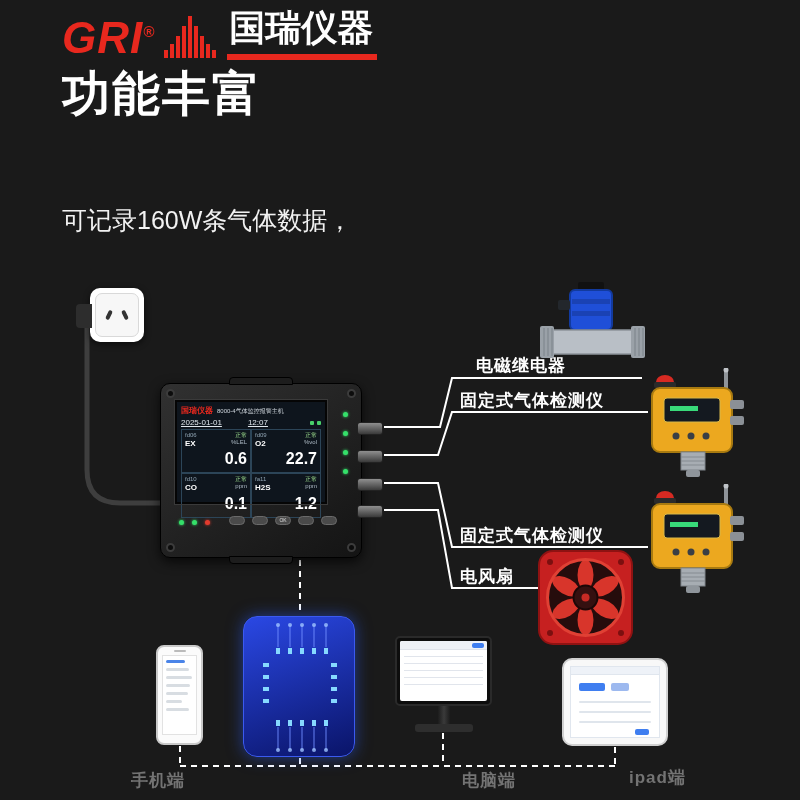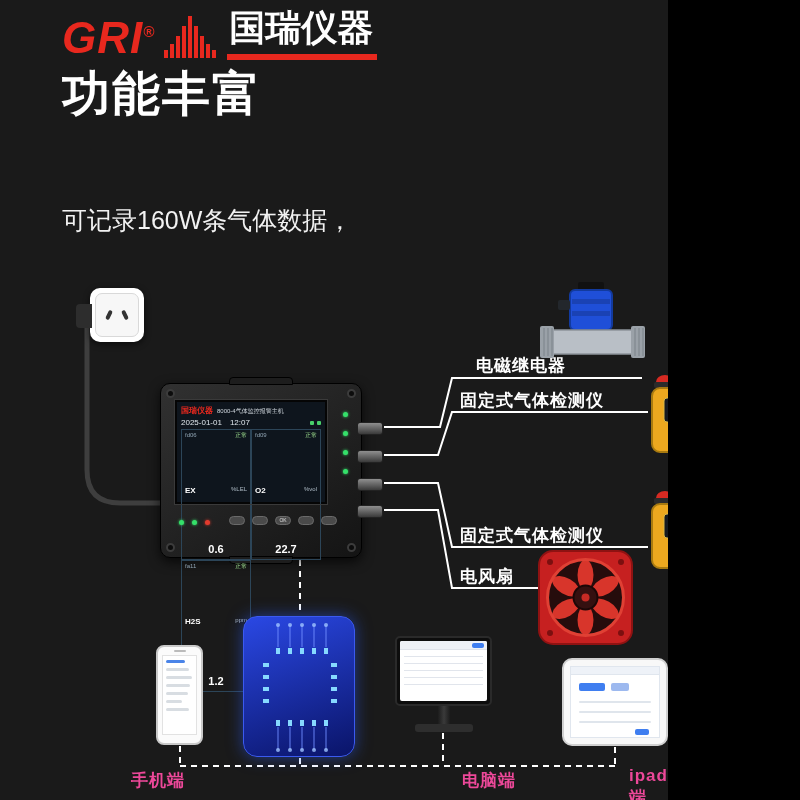--- a/index.html
+++ b/index.html
@@ -1,18 +1,18 @@
 <!DOCTYPE html>
 <html><head>
 <meta charset="utf-8">
 <style>
   * { margin:0; padding:0; box-sizing:border-box; }
   html,body { background:#000; }
   body { font-family:"Liberation Sans","DejaVu Sans",sans-serif; }
-  .poster { position:relative; width:668px; height:800px; background:#1a1a1a; overflow:hidden; color:#fff; }
+  .poster { position:relative; width:800px; height:800px; background:#1a1a1a; overflow:hidden; color:#fff; }
 
   
   .overlay { position:absolute; inset:0; pointer-events:none; }
   .overlay polyline { fill:none; stroke:#fff; stroke-width:2; }
   .cable { fill:none; stroke:#3e3e3e; stroke-width:5; stroke-linecap:round; }
   .dashed path { fill:none; stroke:#fff; stroke-width:2; stroke-dasharray:6 5; }
 
   
   .logo { position:absolute; left:62px; top:10px; display:flex; align-items:flex-end; gap:9px; }
   .gri { color:#e8281e; font-weight:900; font-style:italic; font-size:44px; line-height:1; letter-spacing:1px; }
@@ -40,31 +40,31 @@
   .tab { position:absolute; left:50%; transform:translateX(-50%); width:64px; height:8px; background:#1d1d1d; border:1px solid #000; }
   .tab-top { top:-7px; border-radius:4px 4px 0 0; }
   .tab-bottom { bottom:-7px; border-radius:0 0 4px 4px; }
   .screw { position:absolute; width:9px; height:9px; border-radius:50%; background:#0c0c0c; border:2px solid #3c3c3c; }
   .screw.s1{left:5px;top:5px} .screw.s2{right:5px;top:5px} .screw.s3{left:5px;bottom:5px} .screw.s4{right:5px;bottom:5px}
   .screen { position:absolute; left:14px; top:16px; width:152px; height:104px; background:#0e151d;
     border:2px solid #050505; outline:1px solid #3a3a3a; padding:3px 4px; display:flex; flex-direction:column; }
   .scr-head { display:flex; gap:4px; align-items:baseline; }
   .scr-brand { color:#e8281e; font-size:8px; font-weight:700; white-space:nowrap; }
   .scr-model { color:#cfd6dd; font-size:6px; white-space:nowrap; overflow:hidden; }
-  .scr-date { display:flex; gap:8px; align-items:center; color:#dfe6ec; font-size:8px; margin:2px 0; }
+  .scr-date { display:flex; gap:26px; align-items:center; color:#dfe6ec; font-size:8px; margin:2px 0;text-decoration:underline; }
   .scr-ico { display:flex; gap:3px; margin-left:auto; }
   .scr-ico i { width:4px; height:4px; background:#48d06a; border-radius:1px; }
   .scr-grid { flex:1; display:grid; grid-template-columns:1fr 1fr; grid-template-rows:1fr 1fr; }
-  .cell { border:1px solid #2c4558; padding:2px 3px; display:flex; flex-direction:column; min-height:0;gap:47px; }
+  .cell { border:1px solid #2c4558; padding:2px 3px; display:flex; flex-direction:column; min-height:0; }
   .cr1,.cr2 { display:flex; justify-content:space-between; line-height:1.15; }
   .cid { color:#8fa3b2; font-size:6px; }
   .cst { color:#9fe08f; font-size:6px; }
   .cgas { color:#fff; font-size:8px; font-weight:700; }
   .cunit { color:#aebbc6; font-size:6px; }
-  .cval { color:#fff; font-size:11px; font-weight:700; text-align:center; flex:1; line-height:1.4; }
+  .cval { color:#fff; font-size:16px; font-weight:700; text-align:right; flex:1; line-height:1.4; }
   .led-col { position:absolute; left:182px; top:28px; display:flex; flex-direction:column; gap:14px; }
   .led-col span { width:5px; height:5px; border-radius:50%; background:#35e06a; box-shadow:0 0 3px #35e06a; }
   .conn { position:absolute; right:-22px; width:26px; height:13px;
     background:linear-gradient(180deg,#8f8f8f,#3a3a3a); border-radius:3px; border:1px solid #222; }
   .conn.c1{top:38px} .conn.c2{top:66px} .conn.c3{top:94px} .conn.c4{top:121px}
   .btn-row { position:absolute; left:68px; top:132px; display:flex; gap:7px; align-items:center; }
   .pbtn { width:16px; height:9px; border-radius:5px; background:#4a4a4a; border:1px solid #6a6a6a;
     color:#ddd; font-size:5px; line-height:7px; text-align:center; overflow:hidden; }
   .status-leds { position:absolute; left:18px; top:136px; display:flex; gap:8px; }
   .status-leds span { width:5px; height:5px; border-radius:50%; }
@@ -120,21 +120,21 @@
     border:2px solid #d0d0d0; border-radius:10px; padding:6px; }
   .tab-screen { width:100%; height:100%; background:#fff; border:1px solid #e0e6ee; position:relative; overflow:hidden; }
   .tb-top { height:8px; background:#eef2f8; border-bottom:1px solid #e0e6ee; }
   .tb-chip1 { position:absolute; left:8px; top:16px; width:26px; height:8px; background:#3f7ef0; border-radius:2px; }
   .tb-chip2 { position:absolute; left:40px; top:16px; width:18px; height:8px; background:#9db9ef; border-radius:2px; }
   .tb-line { position:absolute; left:8px; right:8px; height:2px; background:#dfe5ec; border-radius:1px; }
   .tb-l1{top:34px} .tb-l2{top:44px} .tb-l3{top:54px}
   .tb-dot { position:absolute; right:10px; top:62px; width:14px; height:6px; background:#3f7ef0; border-radius:2px; }
 
   
-  .clabel { position:absolute; font-size:17px; font-weight:700; color:#ec4899; letter-spacing:1px; }
+  .clabel { position:absolute; font-size:17px; font-weight:700; color:#737373; letter-spacing:1px; }
   .lbl-phone { left:131px; top:769px; }
   .lbl-computer { left:462px; top:769px; }
   .lbl-tablet { left:629px; top:766px; }
 </style>
 </head>
 <body>
 
 <div class="poster">
 
   <svg class="overlay" width="800" height="800" viewBox="0 0 800 800">
@@ -218,20 +218,31 @@
         <div class="cell">
           <div class="cr1">
               <span class="cid">fd09</span>
               <span class="cst">正常</span>
             </div>
           <div class="cr2">
               <span class="cgas">O2</span>
               <span class="cunit">%vol</span>
             </div>
           <div class="cval">22.7</div>
+        </div>
+        <div class="cell">
+          <div class="cr1">
+              <span class="cid">fd10</span>
+              <span class="cst">正常</span>
+            </div>
+          <div class="cr2">
+              <span class="cgas">CO</span>
+              <span class="cunit">ppm</span>
+            </div>
+          <div class="cval">0.1</div>
         </div>
         <div class="cell">
           <div class="cr1">
               <span class="cid">fa11</span>
               <span class="cst">正常</span>
             </div>
           <div class="cr2">
               <span class="cgas">H2S</span>
               <span class="cunit">ppm</span>
             </div>

